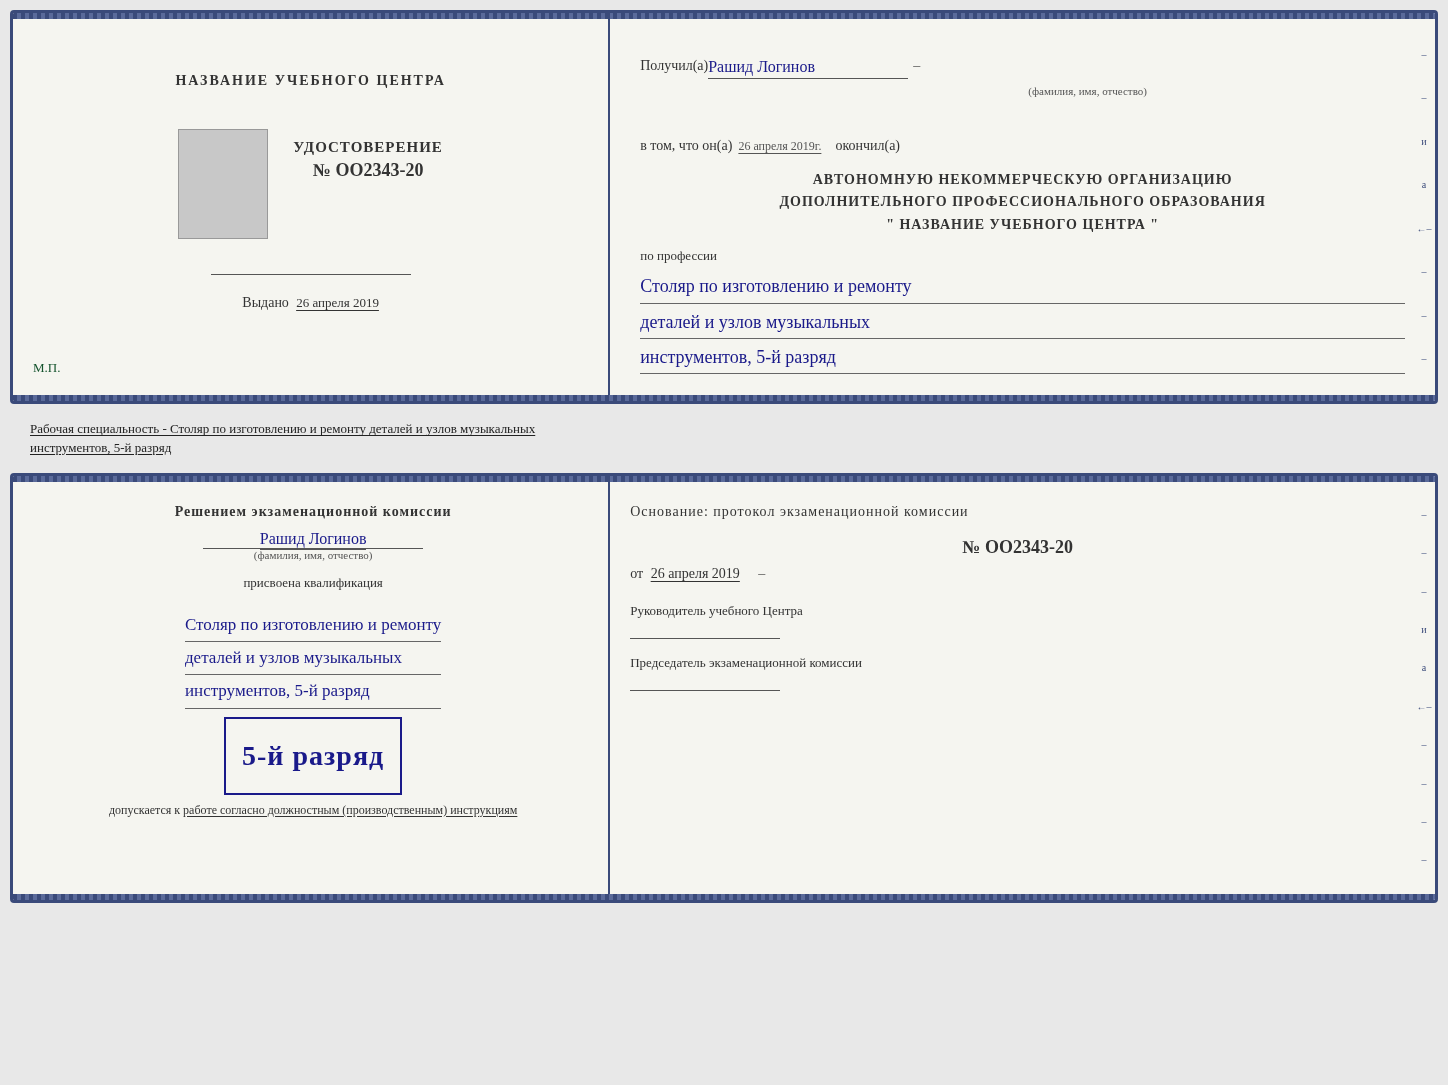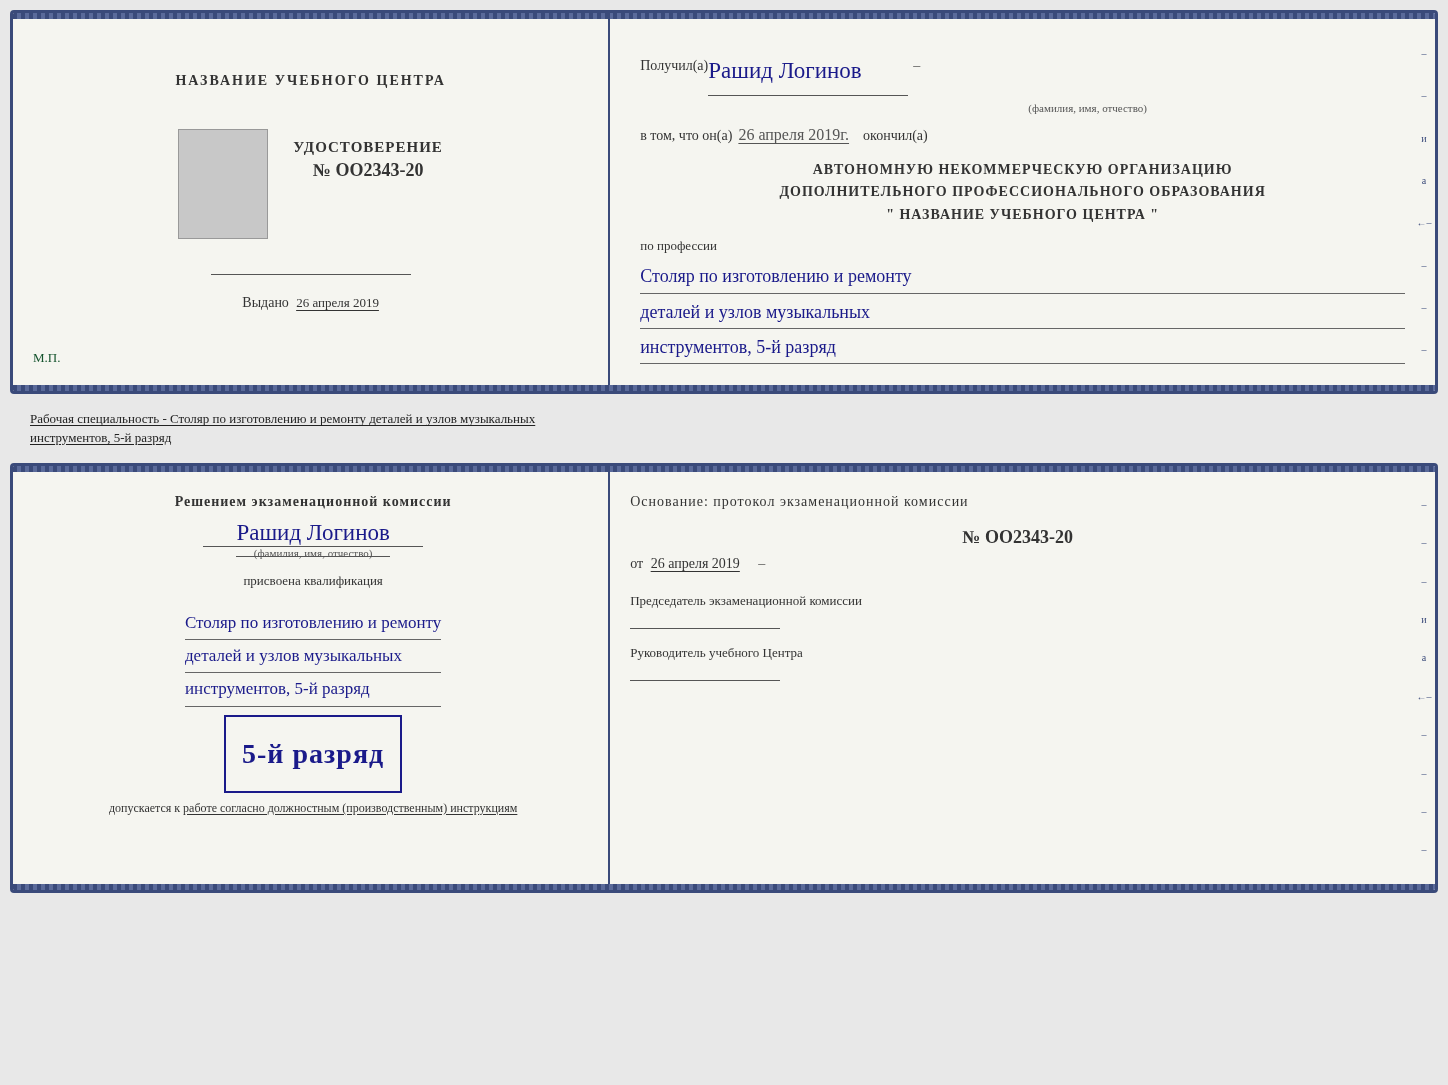--- a/index.html
+++ b/index.html
@@ -167,24 +167,24 @@
       margin-bottom: 6px;
     }
 
     .label-text {
       font-size: 14px;
       color: #333;
     }
 
     .handwritten-name {
       font-family: 'Segoe Script', 'Comic Sans MS', cursive;
-      font-size: 23px;
+      font-size: 16px;
       color: #1a1a8a;
       border-bottom: 1px solid #555;
-      padding-bottom: 11px;
+      padding-bottom: 2px;
       min-width: 200px;
     }
 
     .dash-line {
       color: #555;
       font-size: 14px;
       margin-left: 5px;
     }
 
     .subtitle-small {
@@ -199,24 +199,25 @@
       font-size: 14px;
       color: #333;
       margin-bottom: 15px;
       display: flex;
       align-items: baseline;
       gap: 6px;
     }
 
     .handwritten-date {
       font-family: 'Segoe Script', 'Comic Sans MS', cursive;
-      font-size: 16px;
+      font-size: 12px;
       color: #555;
       text-decoration: underline;
       text-underline-offset: 3px;
+      margin-top: 30px;
     }
 
     .org-block {
       font-size: 14px;
       font-weight: bold;
       text-align: center;
       letter-spacing: 1px;
       line-height: 1.6;
       text-transform: uppercase;
       color: #333;
@@ -480,26 +481,26 @@
 
       <div class="protocol-number">№  OO2343-20</div>
 
       <div class="from-date">
         <span>от</span>
         <span style="text-decoration:underline; text-underline-offset:3px; margin-left:4px;">26 апреля 2019</span>
         <span style="margin-left:15px; color:#555;">–</span>
       </div>
 
       <div class="signature-block">
+        <div class="sig-label">Руководитель учебного Центра</div>
+        <div class="sig-line"></div>
+      </div>
+
+      <div class="signature-block">
         <div class="sig-label">Председатель экзаменационной комиссии</div>
-        <div class="sig-line"></div>
-      </div>
-
-      <div class="signature-block">
-        <div class="sig-label">Руководитель учебного Центра</div>
         <div class="sig-line"></div>
       </div>
 
       <div class="right-edge">
         <span class="edge-dash">–</span>
         <span class="edge-dash">–</span>
         <span class="edge-dash">–</span>
         <span class="edge-dash">и</span>
         <span class="edge-dash">а</span>
         <span class="edge-dash">←–</span>

